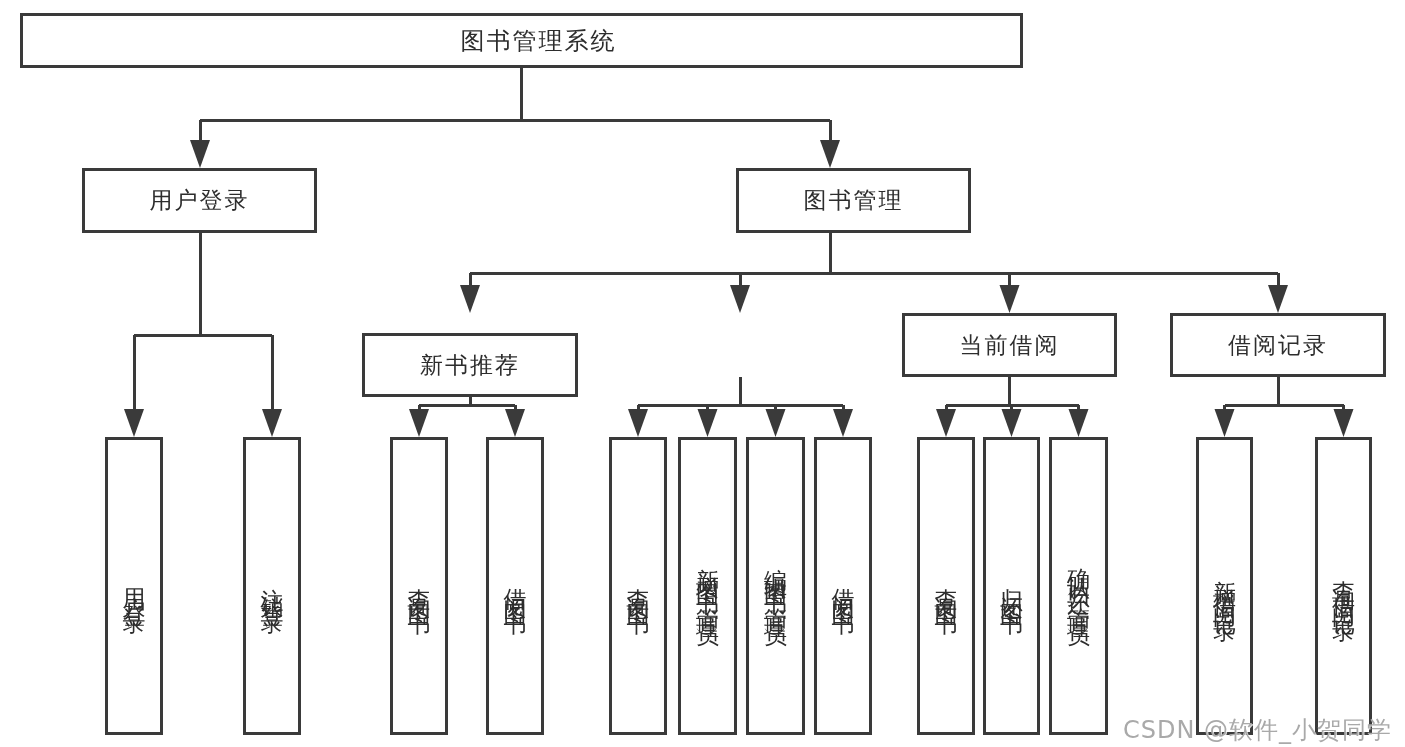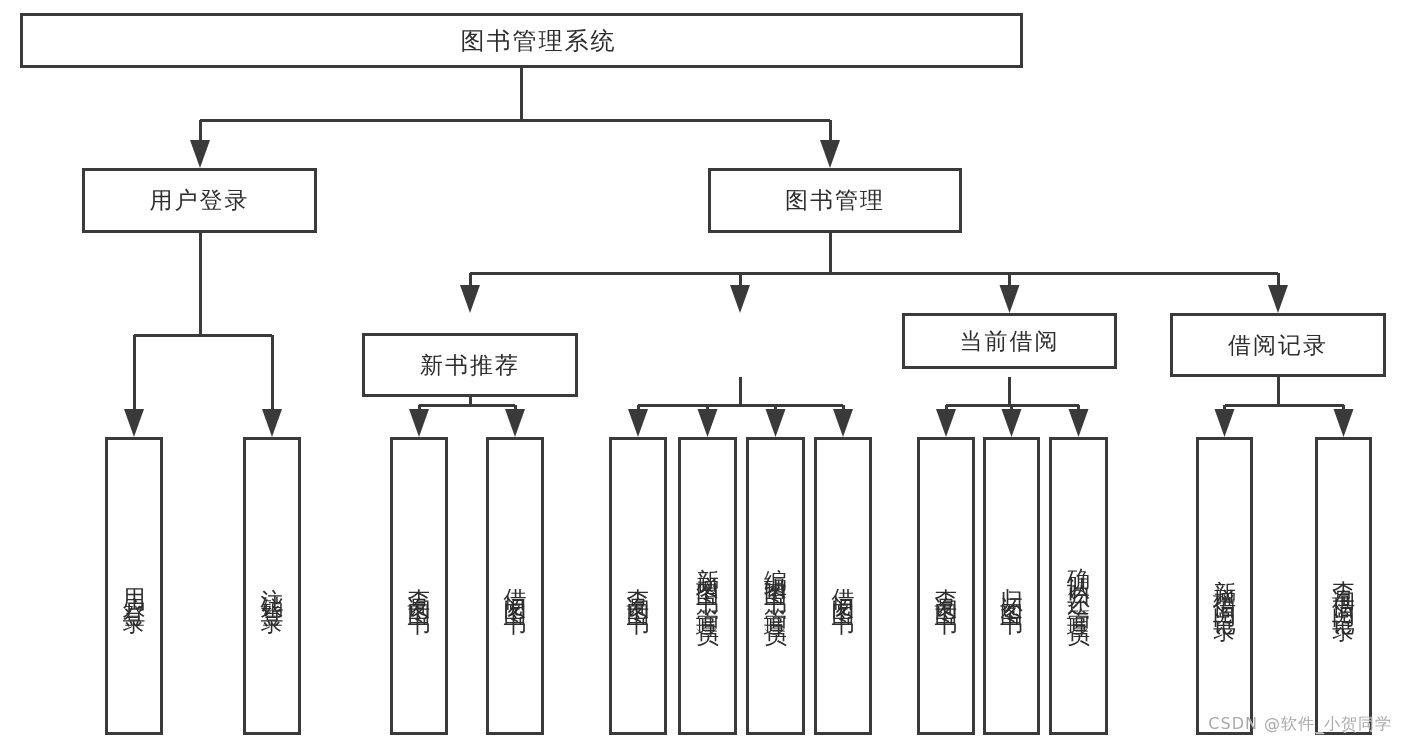--- a/index.html
+++ b/index.html
@@ -38,21 +38,21 @@
     line-height: 1;
     letter-spacing: 8px;
     font-size: 23px;
     max-height: 100%;
     white-space: nowrap;
   }
   .watermark {
     position: absolute;
     top: 714px;
     right: 13px;
-    font-size: 16px;
+    font-size: 24px;
     color: var(--watermark);
     text-shadow: 1px 1px 0 rgba(255,255,255,0.8);
     z-index: 5;
     pointer-events: none;
     letter-spacing: 1px;
   }
 </style>
 </head>
 <body>
 
@@ -108,28 +108,28 @@
     </g>
   </svg>
 
   <div class="box hbox root-box" style="left:20px; top:13px; width:1003px; height:55px;">
     <span>图书管理系统</span>
   </div>
 
   <div class="box hbox" style="left:82px; top:168px; width:235px; height:65px;">
     <span>用户登录</span>
   </div>
-  <div class="box hbox" style="left:708px; top:168px; width:254px; height:65px;">
+  <div class="box hbox" style="left:736px; top:168px; width:235px; height:65px;">
     <span>图书管理</span>
   </div>
 
   <div class="box hbox" style="left:362px; top:313px; width:216px; height:64px;margin-top:20px;">
     <span>新书推荐</span>
   </div>
-  <div class="box hbox" style="left:902px; top:313px; width:215px; height:56px;">
+  <div class="box hbox" style="left:902px; top:313px; width:215px; height:64px;">
     <span>当前借阅</span>
   </div>
   <div class="box hbox" style="left:1170px; top:313px; width:216px; height:64px;">
     <span>借阅记录</span>
   </div>
 
   <div class="box vbox" style="left:105px; top:437px; width:58px; height:298px;">
     <span class="vtext">用户登录</span>
   </div>
   <div class="box vbox" style="left:243px; top:437px; width:58px; height:298px;">

